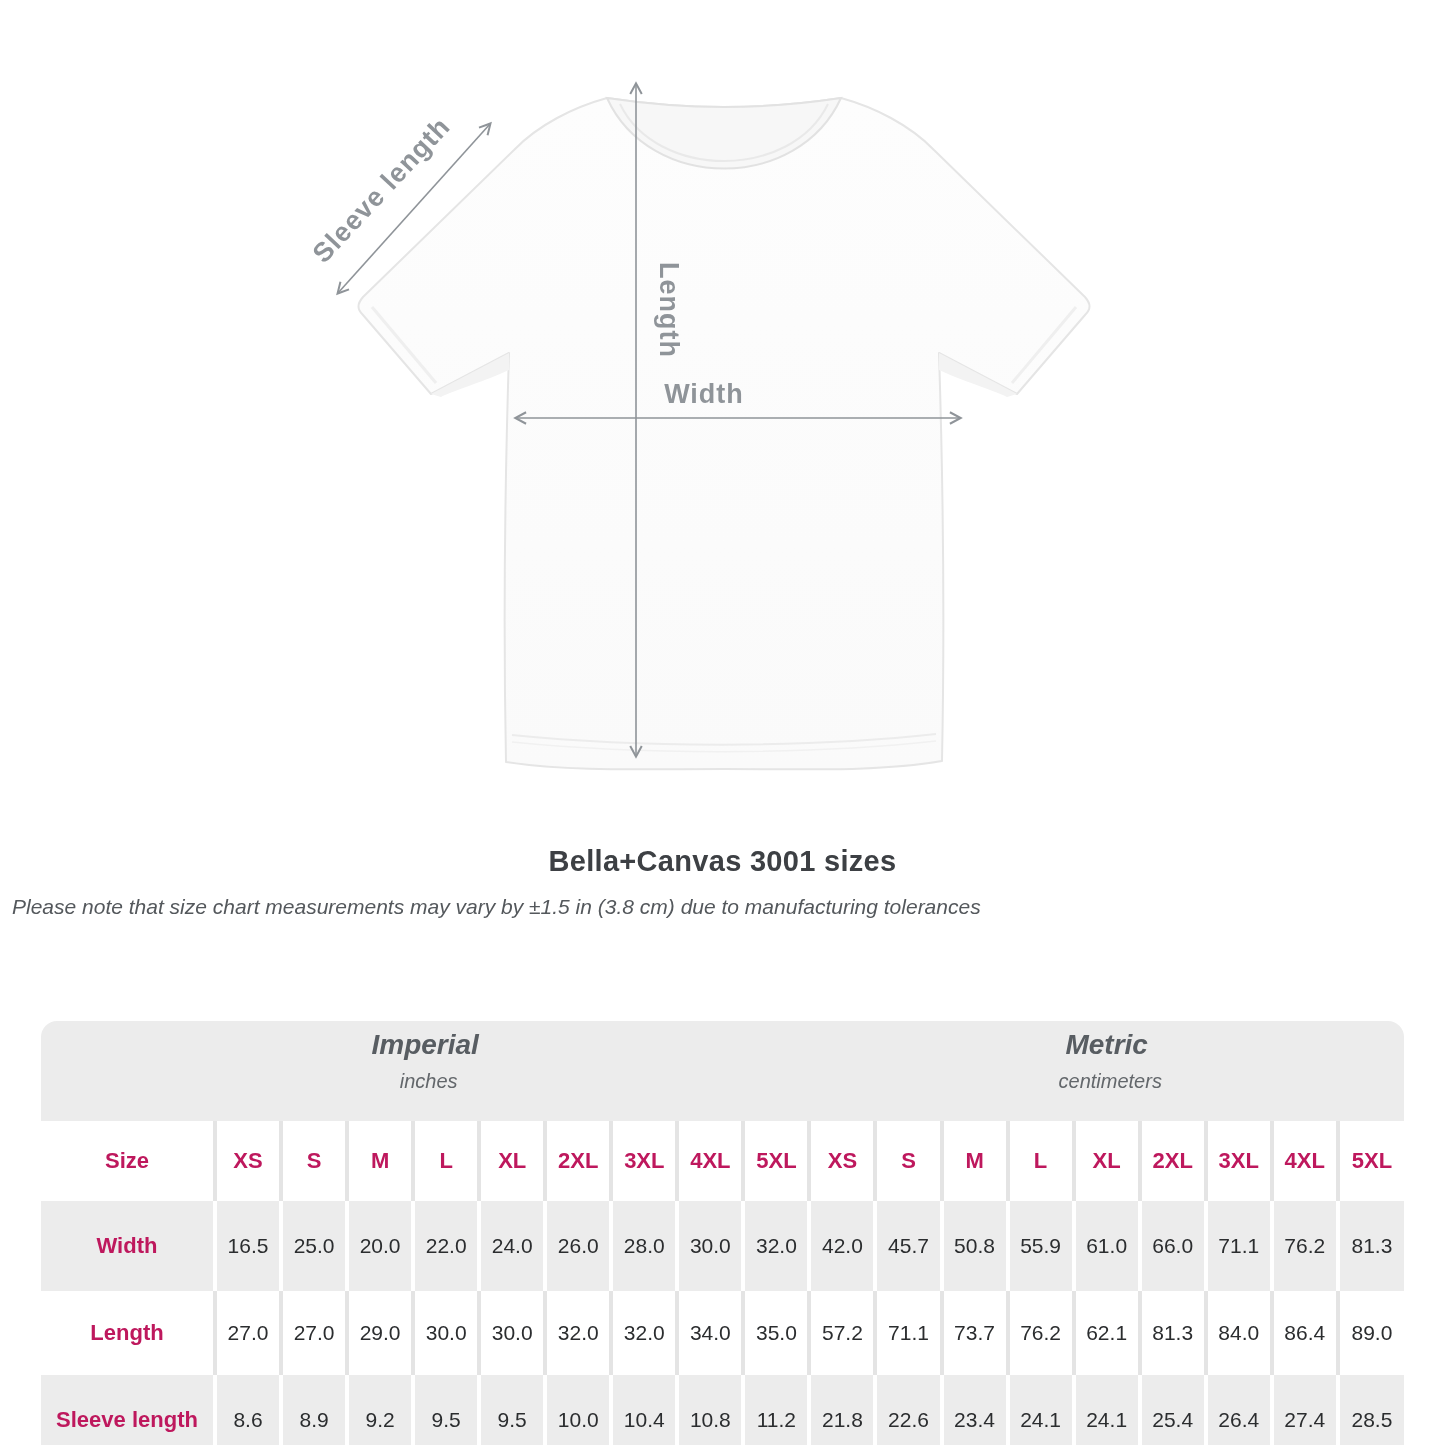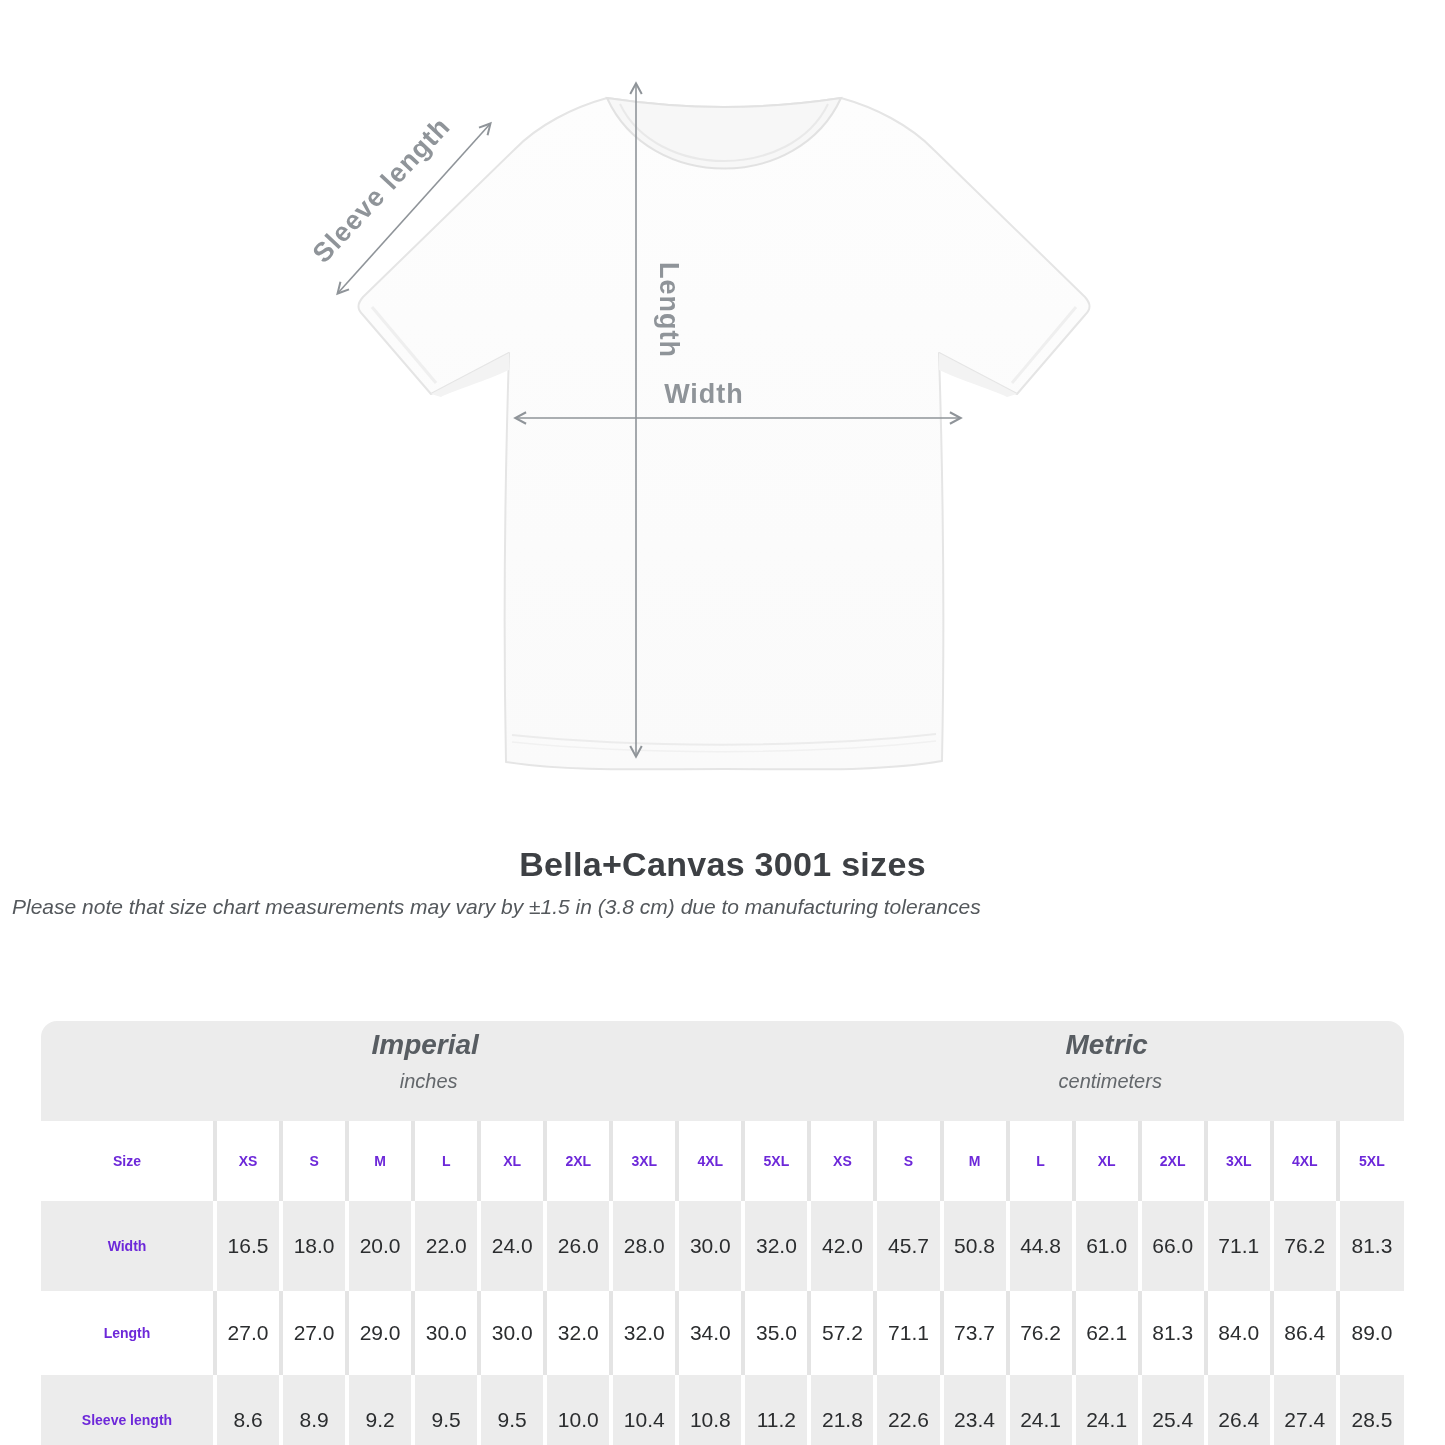--- a/index.html
+++ b/index.html
@@ -8,21 +8,21 @@
     font-family:"Liberation Sans", sans-serif; overflow:hidden;
   }
 
   
   .shirt-svg { position:absolute; top:0; left:0; display:block; }
   .measure-label { font-weight:bold; font-size:27px; fill:#8f9499; letter-spacing:1px; }
 
   
   .page-title {
     position:absolute; top:845px; left:0; width:100%; text-align:center;
-    font-size:34px; font-weight:bold; color:#3d4044; letter-spacing:.3px;
+    font-size:29px; font-weight:bold; color:#3d4044; letter-spacing:.3px;
   }
   .page-subtitle {
     position:absolute; top:895px; left:12px; width:100%; 
     font-style:italic; font-size:21px; color:#54585c;
   }
 
   
   .size-table-wrap {
     position:absolute; top:1021px; left:41px; right:41px;
     border-radius:16px; overflow:hidden;
@@ -34,21 +34,21 @@
   }
   col.c-label { width:174px; }
 
   tr.band-row th { background:#ececec; height:92px; vertical-align:top; padding-top:8px; }
   .group-name { font-size:28px; font-weight:bold; font-style:italic; color:#585d62; }
   .group-unit { font-size:20px; font-style:italic; color:#63676b; margin-top:9px;margin-left:7px; }
 
   tr.sizes-row th { height:80px; }
   tr.row-w1 { background:#ffffff; }
   tr.row-g1 { background:#ececec; }
-  .size-table .hdr { font-weight:bold; color:#6d28d9; font-size:14px; }
+  .size-table .hdr { font-weight:bold; color:#be185d; font-size:22px; }
 
   tr.r-width  td, tr.r-width  th { height:90px; }
   tr.r-length td, tr.r-length th { height:84px; }
   tr.r-sleeve td, tr.r-sleeve th { height:90px; }
 
   tr.row-w1 > *:not(:first-child) { border-left:4px solid #e4e4e4; }
   tr.row-g1 > *:not(:first-child) { border-left:4px solid #ffffff; }
 </style>
 </head>
 <body>
@@ -147,32 +147,32 @@
           <th class="hdr">2XL</th>
           <th class="hdr">3XL</th>
           <th class="hdr">4XL</th>
           <th class="hdr">5XL</th>
         </tr>
       </thead>
       <tbody>
         <tr class="r-width row-g1">
           <th class="hdr">Width</th>
           <td>16.5</td>
-          <td>18.0</td>
+          <td>25.0</td>
           <td>20.0</td>
           <td>22.0</td>
           <td>24.0</td>
           <td>26.0</td>
           <td>28.0</td>
           <td>30.0</td>
           <td>32.0</td>
           <td>42.0</td>
           <td>45.7</td>
           <td>50.8</td>
-          <td>44.8</td>
+          <td>55.9</td>
           <td>61.0</td>
           <td>66.0</td>
           <td>71.1</td>
           <td>76.2</td>
           <td>81.3</td>
         </tr>
         <tr class="r-length row-w1">
           <th class="hdr">Length</th>
           <td>27.0</td>
           <td>27.0</td>

